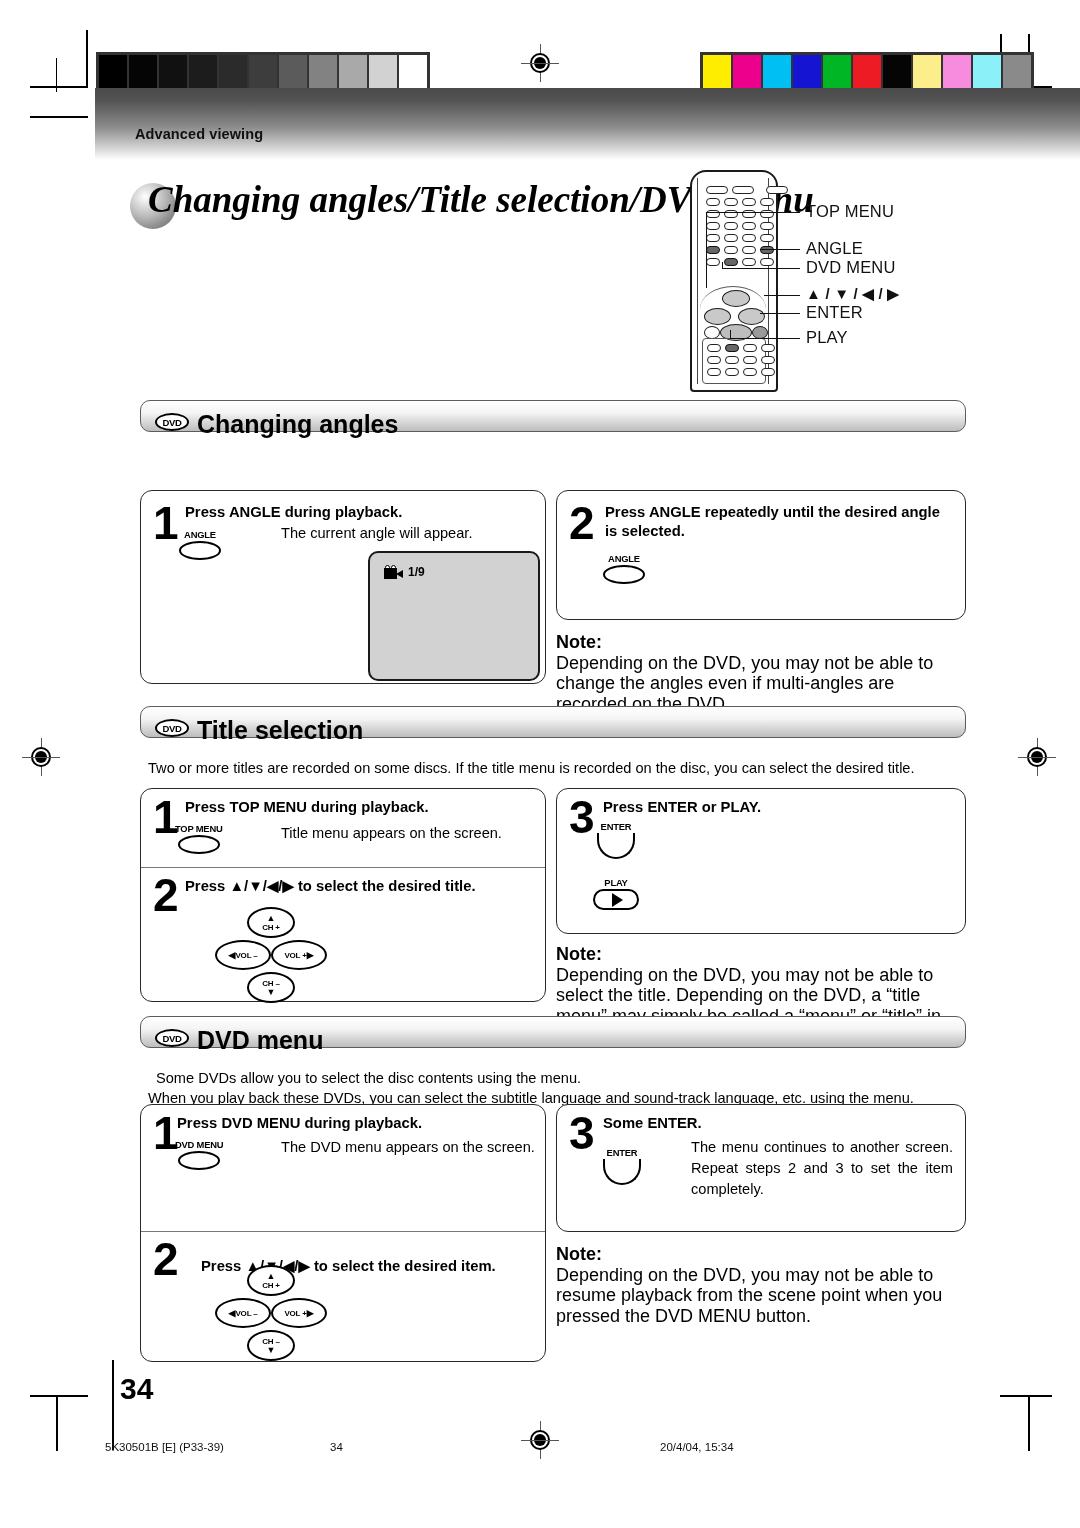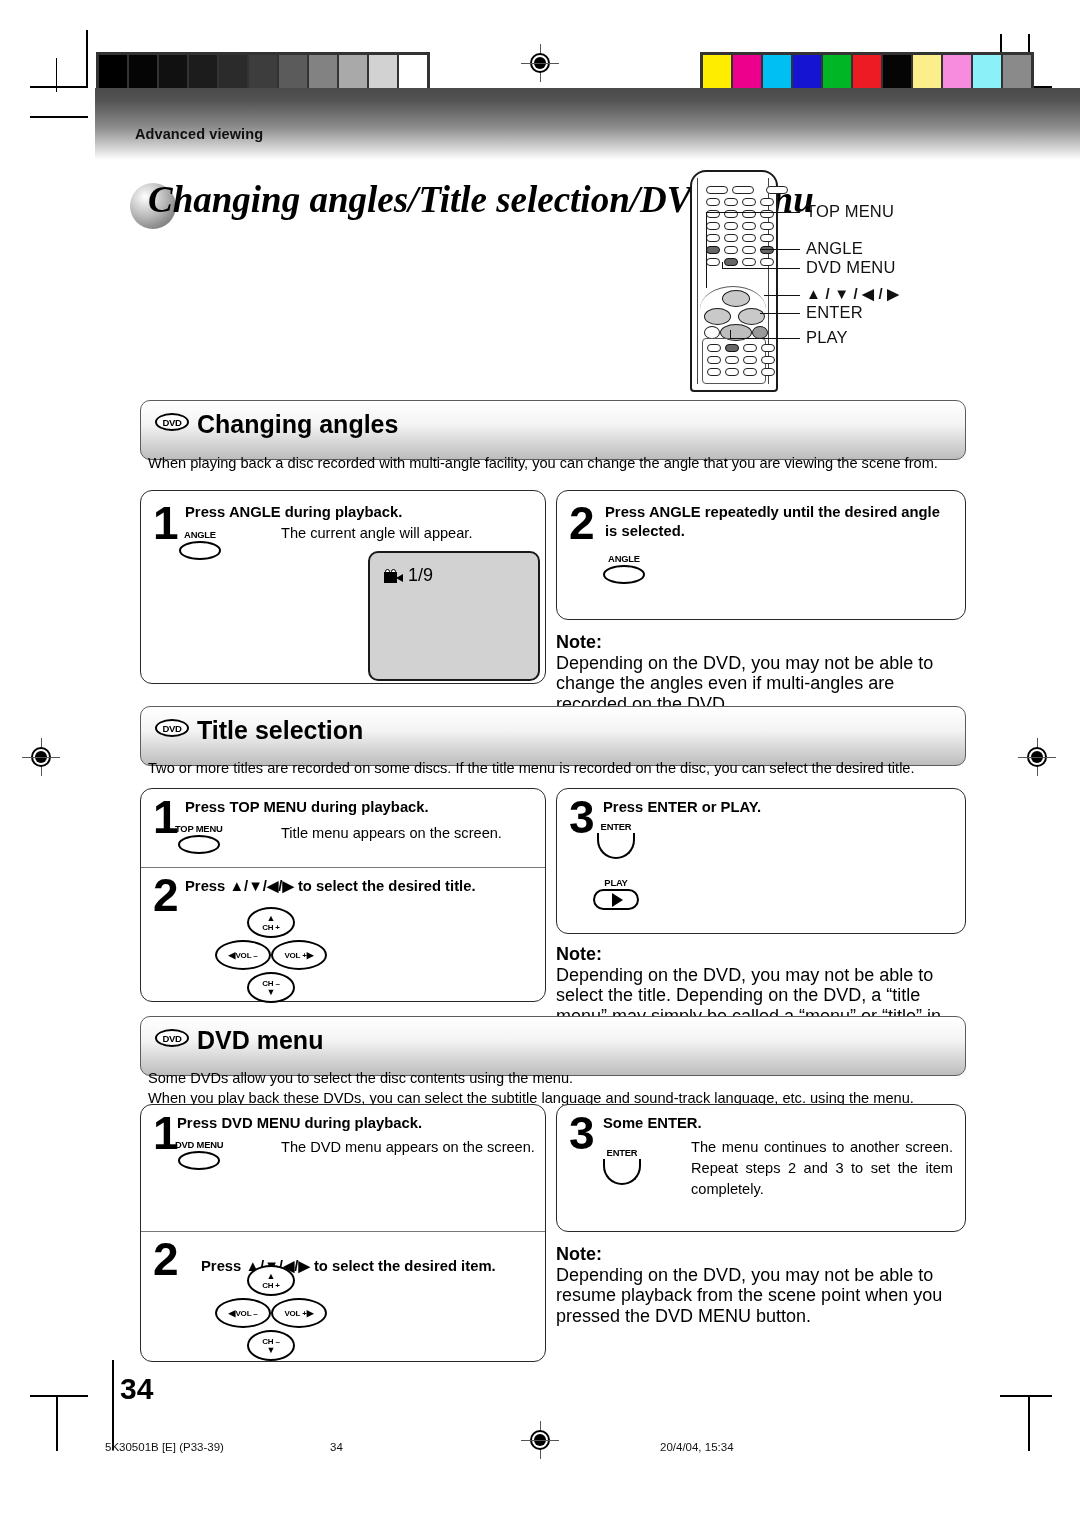--- a/index.html
+++ b/index.html
@@ -63,21 +63,21 @@
   .rarc{position:absolute;left:10px;top:116px;width:66px;height:22px;
         border-top:1.4px solid #555;border-radius:50%/100% 100% 0 0;}
   .lowerpanel{position:absolute;left:12px;top:168px;width:62px;height:44px;border:1.3px solid #555;border-radius:4px;}
 
   .leader{position:absolute;background:#111;height:1.4px;}
   .leadv{position:absolute;background:#111;width:1.4px;}
   .rlabel{position:absolute;font-size:16.5px;color:#111;white-space:nowrap;letter-spacing:0.2px;}
 
   
   .secbar{
-    position:absolute;height:60px;width:826px;left:140px;
+    position:absolute;height:32px;width:826px;left:140px;
     border:1.6px solid #5c5c5c;border-radius:10px;box-sizing:border-box;
     background:linear-gradient(to bottom,#ffffff 0%,#f4f4f4 40%,#d6d6d6 72%,#bdbdbd 100%);
     padding-left:44px;
   }
   .secbar .dvdlogo{
     position:absolute;left:14px;top:12px;width:34px;height:18px;border:2px solid #000;
     border-radius:50%;box-sizing:border-box;display:flex;align-items:center;justify-content:center;
     font-size:9.5px;font-weight:bold;letter-spacing:-0.3px;background:#fff;
   }
   .secbar .sechead{position:absolute;left:56px;top:9px;font-size:25px;font-weight:bold;color:#000;}
@@ -112,21 +112,21 @@
   .dpad .dn{left:32px;top:65px;width:48px;height:31px;border-radius:50%;flex-direction:column;}
   .dpad .lf{left:0;top:33px;width:56px;height:30px;border-radius:50%;}
   .dpad .rt{left:56px;top:33px;width:56px;height:30px;border-radius:50%;}
   .dpad .gl{font-size:9px;line-height:9px;}
   .dpad .tx{font-size:8px;line-height:9px;letter-spacing:-0.2px;}
 
   
   .tvscreen{
     position:absolute;border:2px solid #1a1a1a;border-radius:10px;background:#d2d2d2;box-sizing:border-box;
   }
-  .tvscreen .osd{position:absolute;left:14px;top:12px;display:flex;align-items:center;gap:5px;font-size:18px;}
+  .tvscreen .osd{position:absolute;left:14px;top:12px;display:flex;align-items:center;gap:5px;font-size:12px;font-weight:bold;}
   .camicon{position:relative;width:19px;height:14px;}
   .camicon .body{position:absolute;left:0;top:3px;width:13px;height:11px;background:#000;}
   .camicon .lens{position:absolute;left:12px;top:5px;width:0;height:0;border-top:4px solid transparent;border-bottom:4px solid transparent;border-right:7px solid #000;}
   .camicon .r1{position:absolute;left:1px;top:0;width:5px;height:5px;border:1.4px solid #000;border-radius:50%;background:#fff;box-sizing:border-box;}
   .camicon .r2{position:absolute;left:7px;top:0;width:5px;height:5px;border:1.4px solid #000;border-radius:50%;background:#fff;box-sizing:border-box;}
 
   
   .note{position:absolute;width:412px;font-size:18px;line-height:20.5px;color:#000;}
   .note b{font-weight:bold;}
 
@@ -302,21 +302,20 @@
   <div class="rlabel" style="left:806px;top:312px;transform:translateY(-50%);">ENTER</div>
 
   <div class="leader" style="left:730px;top:338px;width:70px;"></div>
   <div class="leadv" style="left:730px;top:330px;height:9px;"></div>
   <div class="rlabel" style="left:806px;top:337px;transform:translateY(-50%);">PLAY</div>
 
   <div class="secbar" style="top:400px;">
     <div class="dvdlogo">DVD</div>
     <div class="sechead">Changing angles</div>
   </div>
-  <div class="intro" style="top:453px;">When playing back a disc recorded with multi-angle facility, you can change the angle that you are viewing the scene from.</div>
 
   <div class="stepbox" style="left:140px;top:490px;width:406px;height:194px;">
     <div class="stepnum" style="left:12px;top:12px;">1</div>
     <div class="steptitle" style="left:44px;top:12px;width:340px;">Press ANGLE during playback.</div>
     <div class="keycap" style="left:38px;top:38px;">
       <span class="kl">ANGLE</span>
       <div class="oval"></div>
     </div>
     <div class="stepbody" style="left:140px;top:32px;width:250px;">The current angle will appear.</div>
     <div class="tvscreen" style="left:227px;top:60px;width:172px;height:130px;">
@@ -400,21 +399,21 @@
 
   <div class="note" style="left:556px;top:944px;">
     <b>Note:</b><br>
     <span>Depending on the DVD, you may not be able to select the title. Depending on the DVD, a “title menu” may simply be called a “menu” or “title” in the instructions supplied with the disc.</span>
   </div>
 
   <div class="secbar" style="top:1016px;">
     <div class="dvdlogo">DVD</div>
     <div class="sechead">DVD menu</div>
   </div>
-  <div class="intro" style="top:1068px;">Some DVDs allow you to select the disc contents using the menu.</div>
+  <div class="intro" style="top:1068px;margin-left:8px;">Some DVDs allow you to select the disc contents using the menu.</div>
   <div class="intro" style="top:1088px;">When you play back these DVDs, you can select the subtitle language and sound-track language, etc. using the menu.</div>
 
   <div class="stepbox" style="left:140px;top:1104px;width:406px;height:258px;">
     <div class="stepnum" style="left:12px;top:8px;">1</div>
     <div class="steptitle" style="left:36px;top:9px;width:350px;">Press DVD MENU during playback.</div>
     <div class="keycap" style="left:34px;top:34px;">
       <span class="kl">DVD MENU</span>
       <div class="oval"></div>
     </div>
     <div class="stepbody" style="left:140px;top:32px;width:258px;">The DVD menu appears on the screen.</div>

